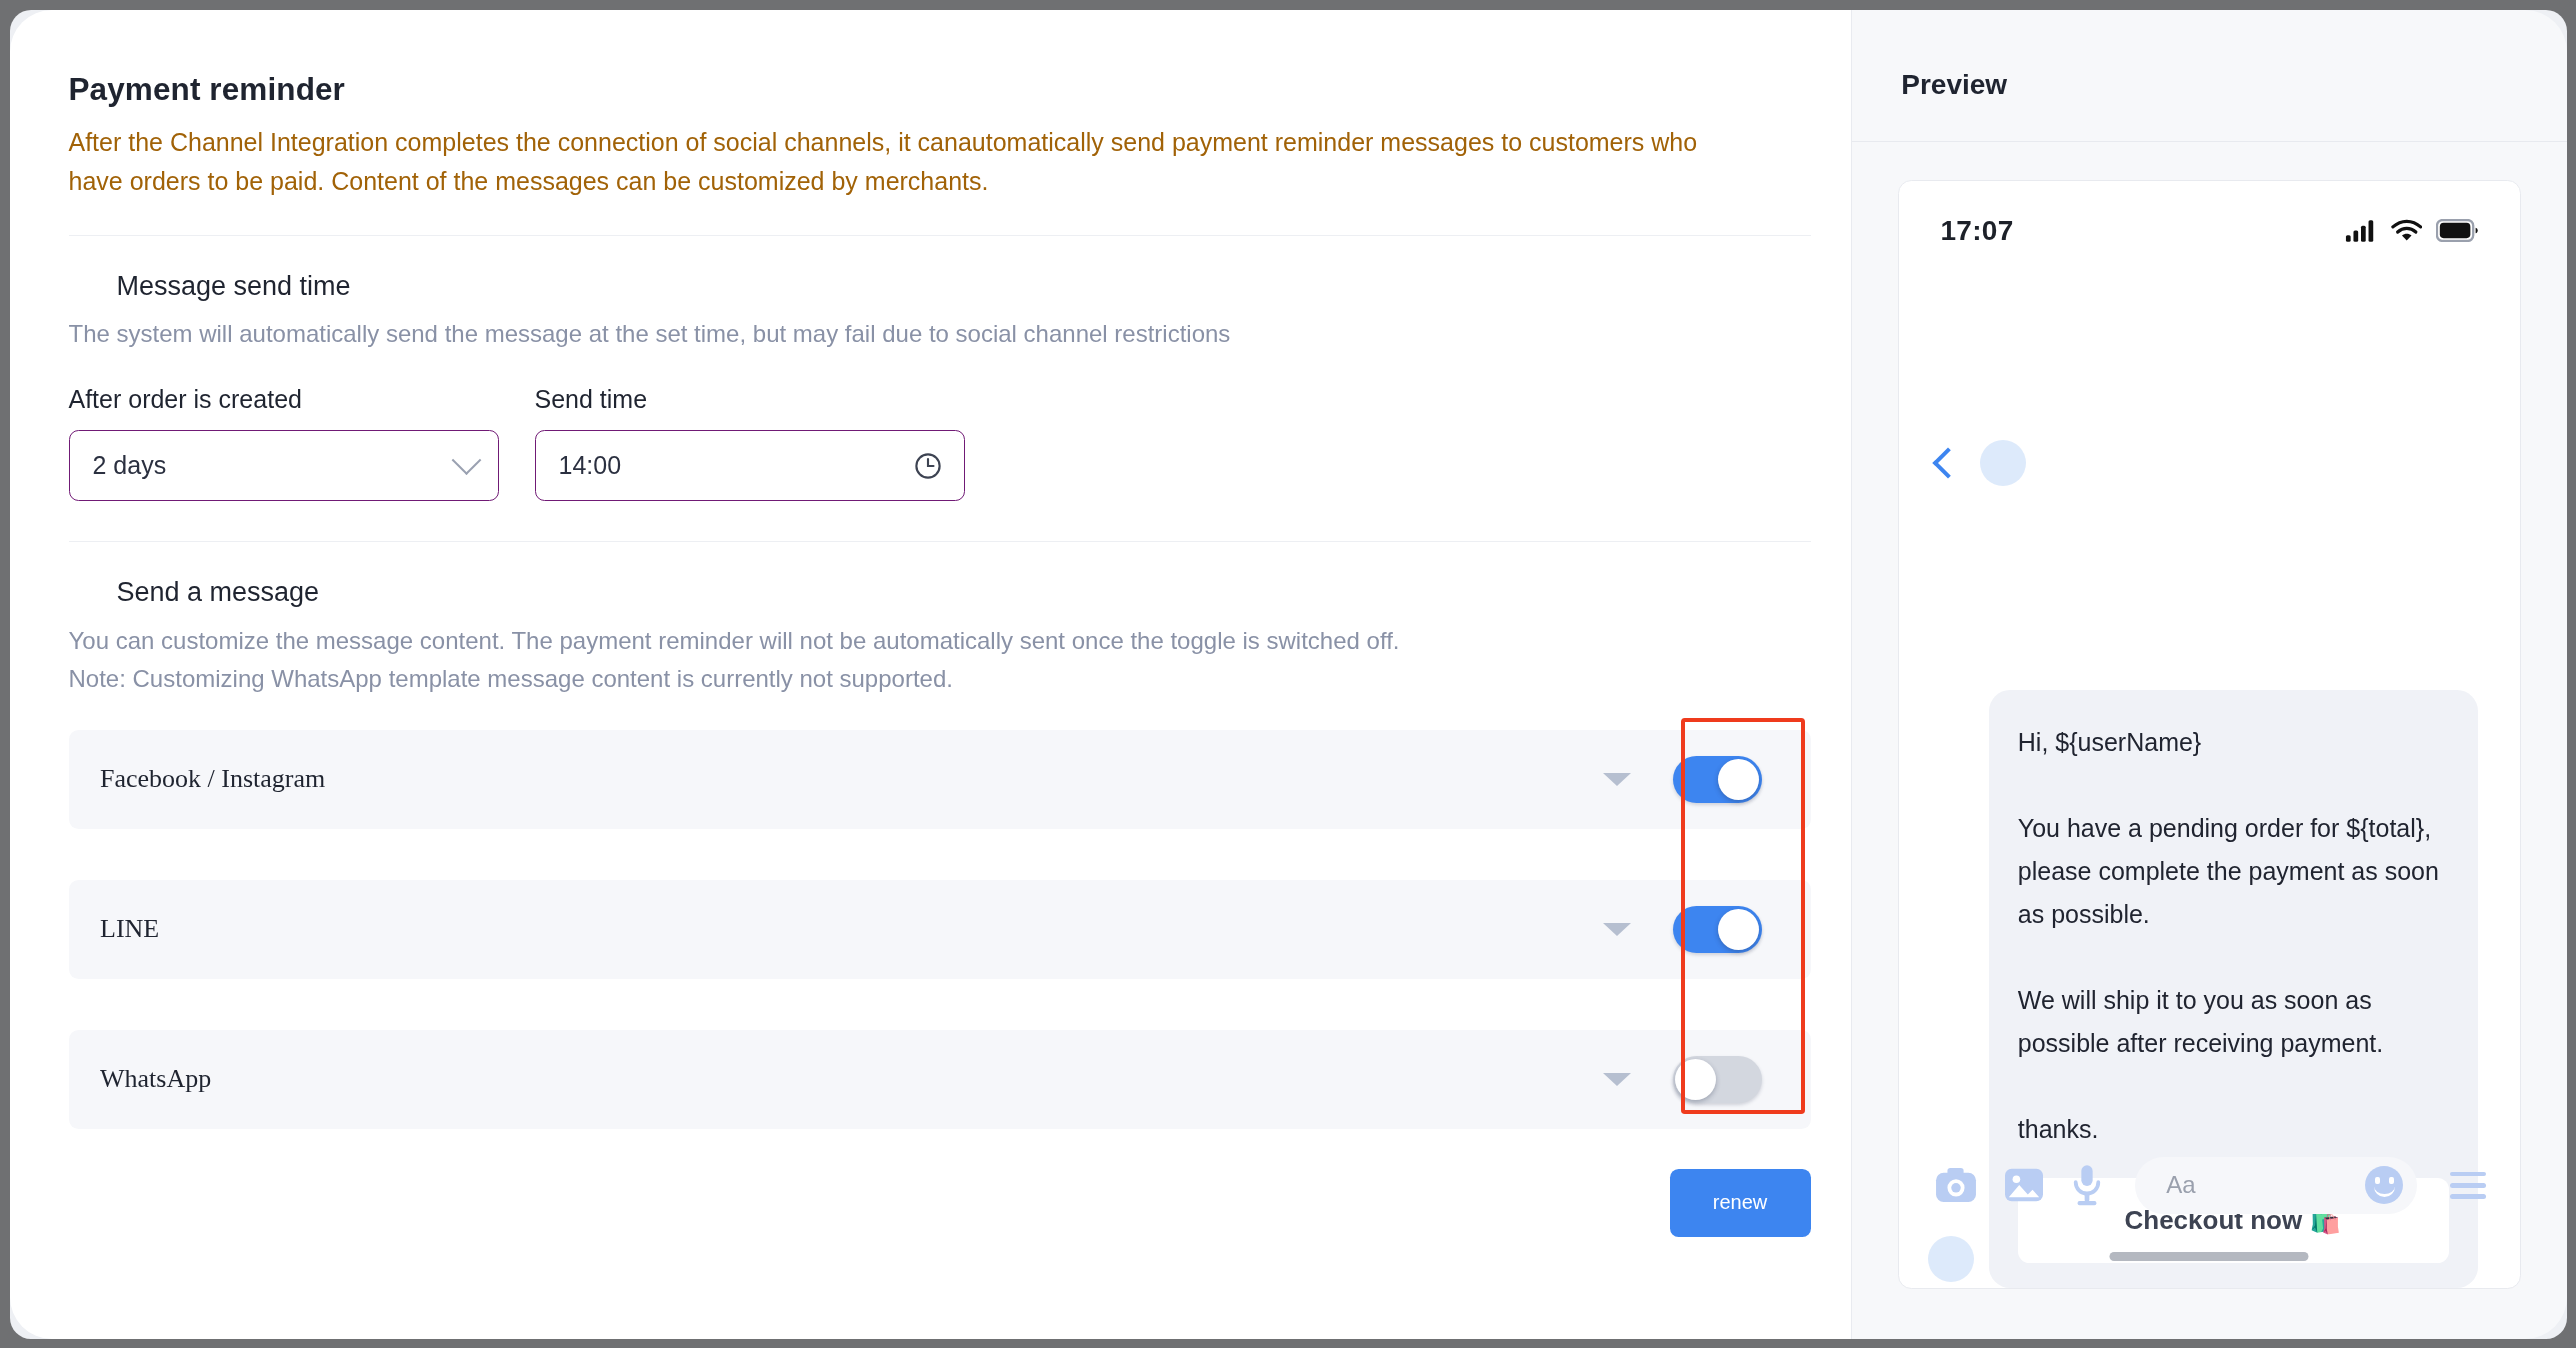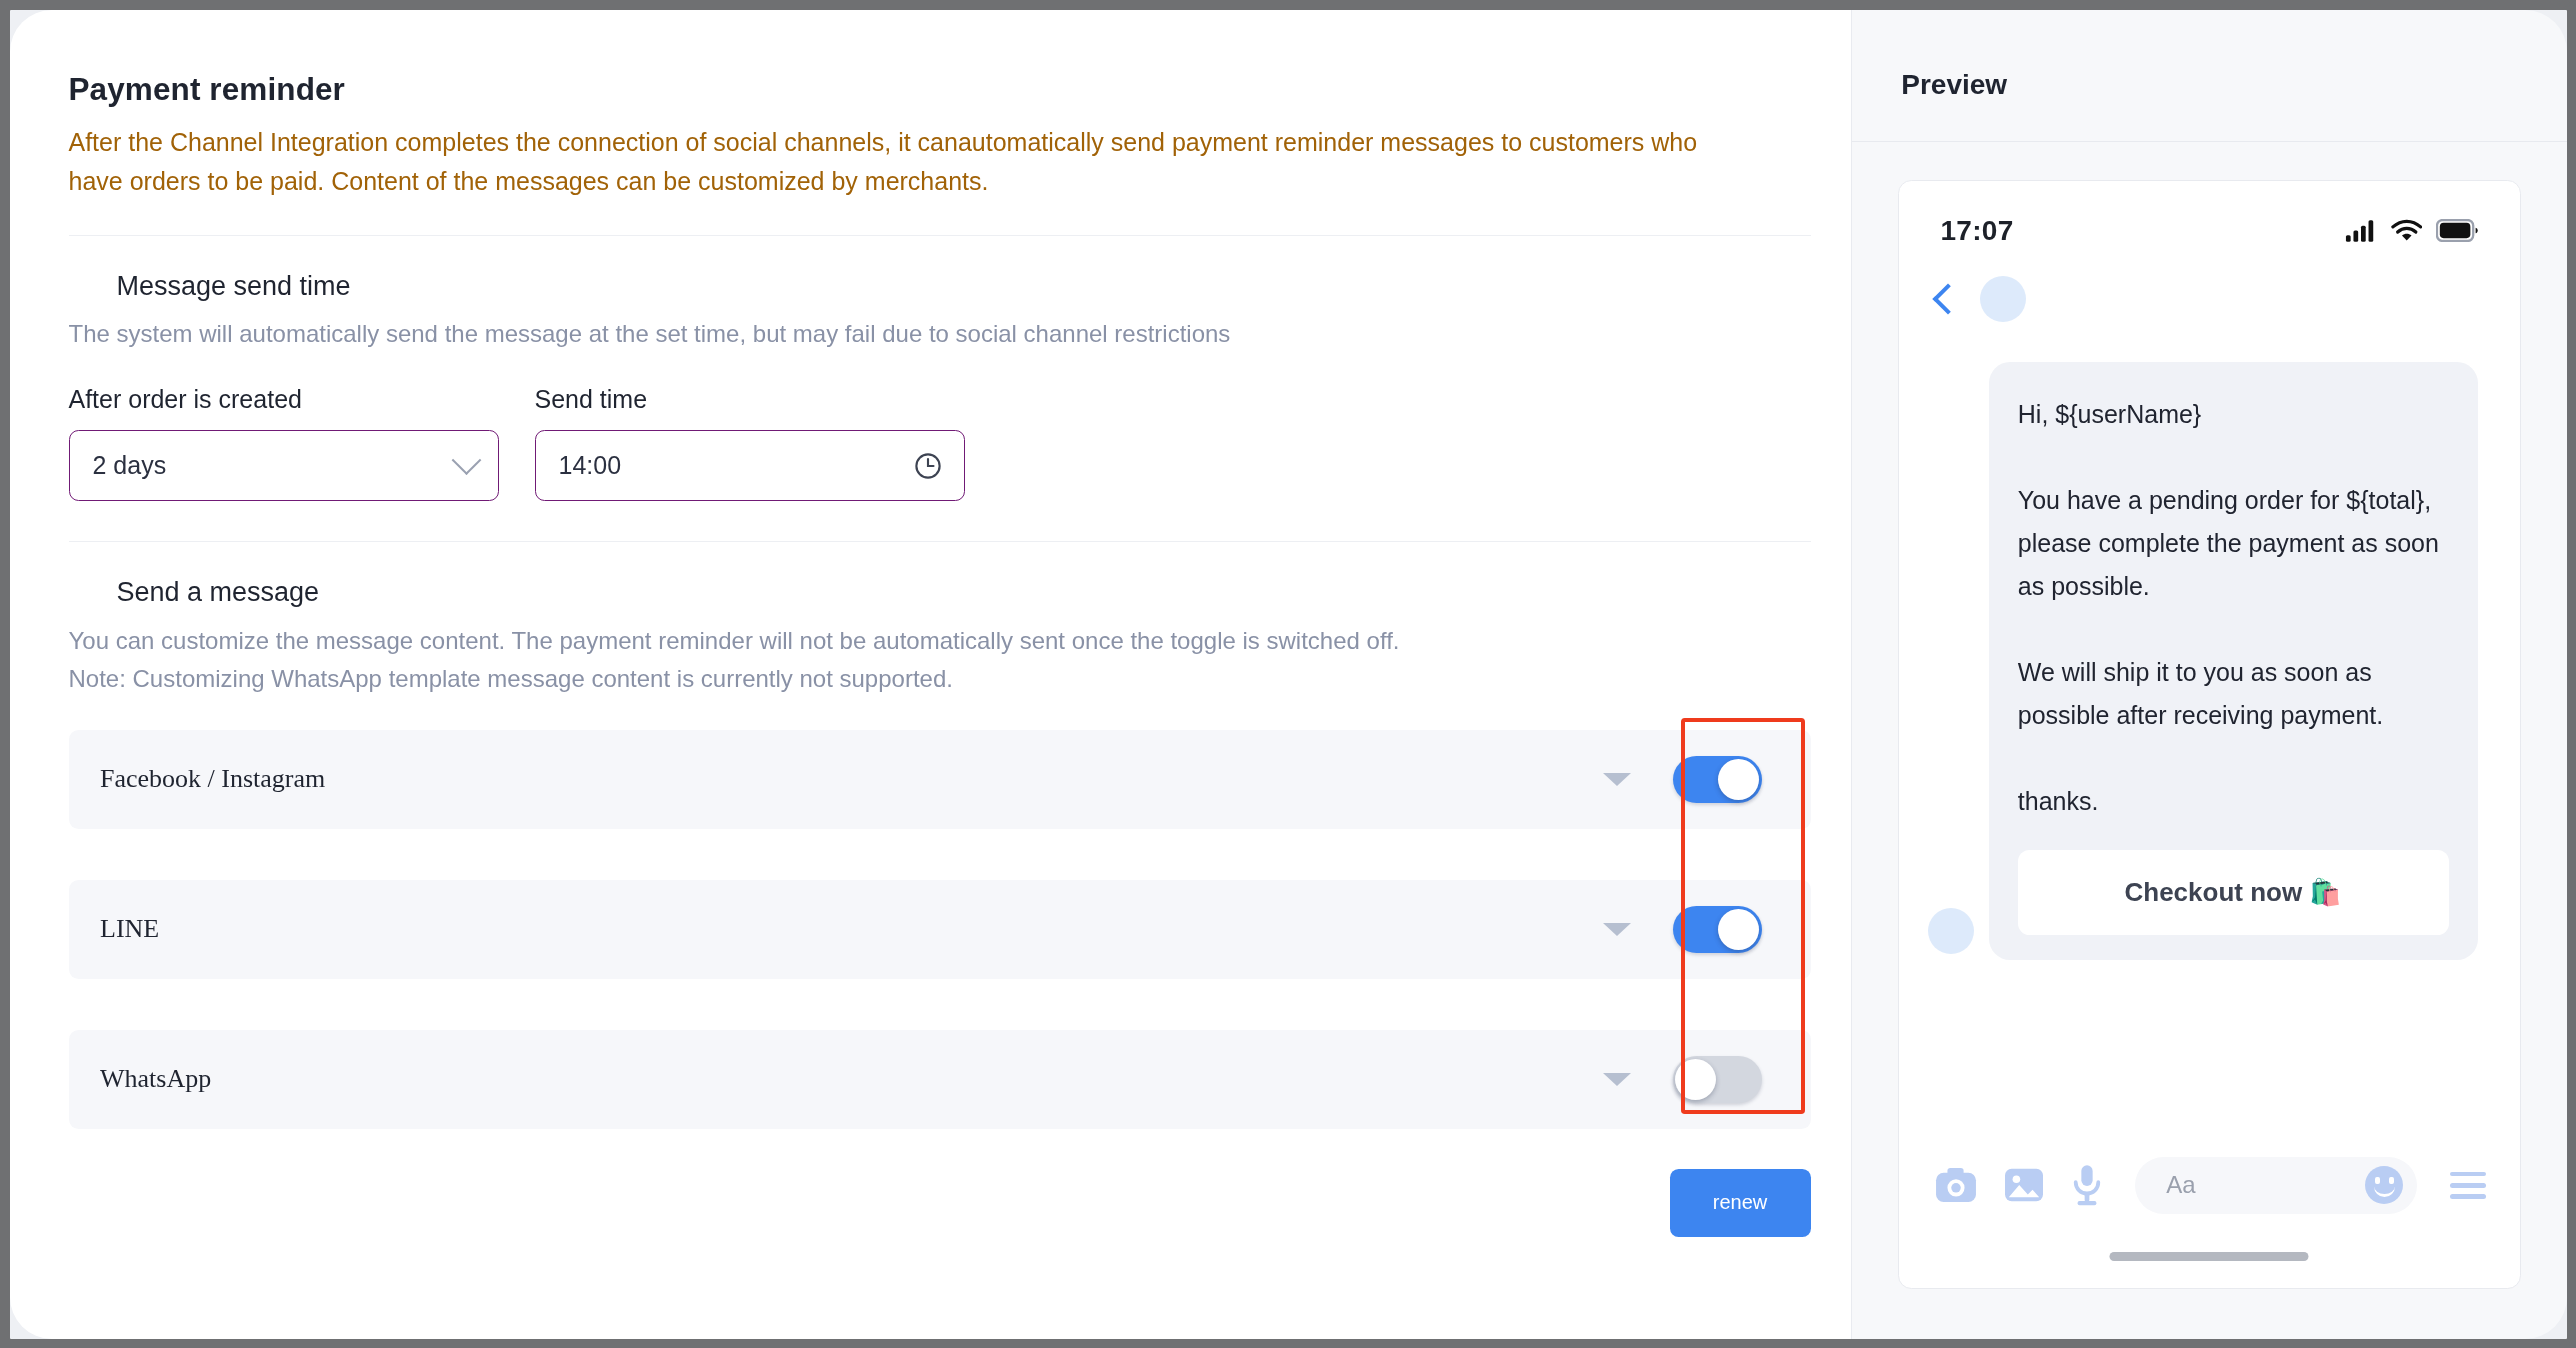--- a/index.html
+++ b/index.html
@@ -13,21 +13,21 @@
     font-family: "Liberation Sans", sans-serif;
     overflow: hidden;
   }
   .window {
     position: absolute;
     left: 9.5px;
     top: 9.5px;
     width: 2557px;
     height: 1329px;
     background: #eef0f4;
-    border-radius: 1px;
+    border-radius: 21px;
     overflow: hidden;
     display: flex;
   }
   
   .main-card {
     width: 1841px;
     background: #ffffff;
     border-top-left-radius: 42px;
     border-bottom-left-radius: 42px;
     position: relative;
@@ -186,20 +186,21 @@
     margin-top: 38px;
     background: #fff;
     border: 1px solid #e8eaef;
     border-radius: 13.4px;
     height: 1109px;
     box-sizing: border-box;
     display: flex;
     flex-direction: column;
     padding: 0 0 0 0;
     position: relative;
+    justify-content: space-between;
   }
   .statusbar {
     display: flex; align-items: center; justify-content: space-between;
     padding: 34px 42px 0 42px;
   }
   .clock-text { font-size: 28px; font-weight: 700; color: #1d2129; letter-spacing:0.3px;}
   .status-icons { display: flex; align-items: center; gap: 13.4px; }
   .chat-head {
     display: flex; align-items: center;
     padding: 29px 0 0 29px;

